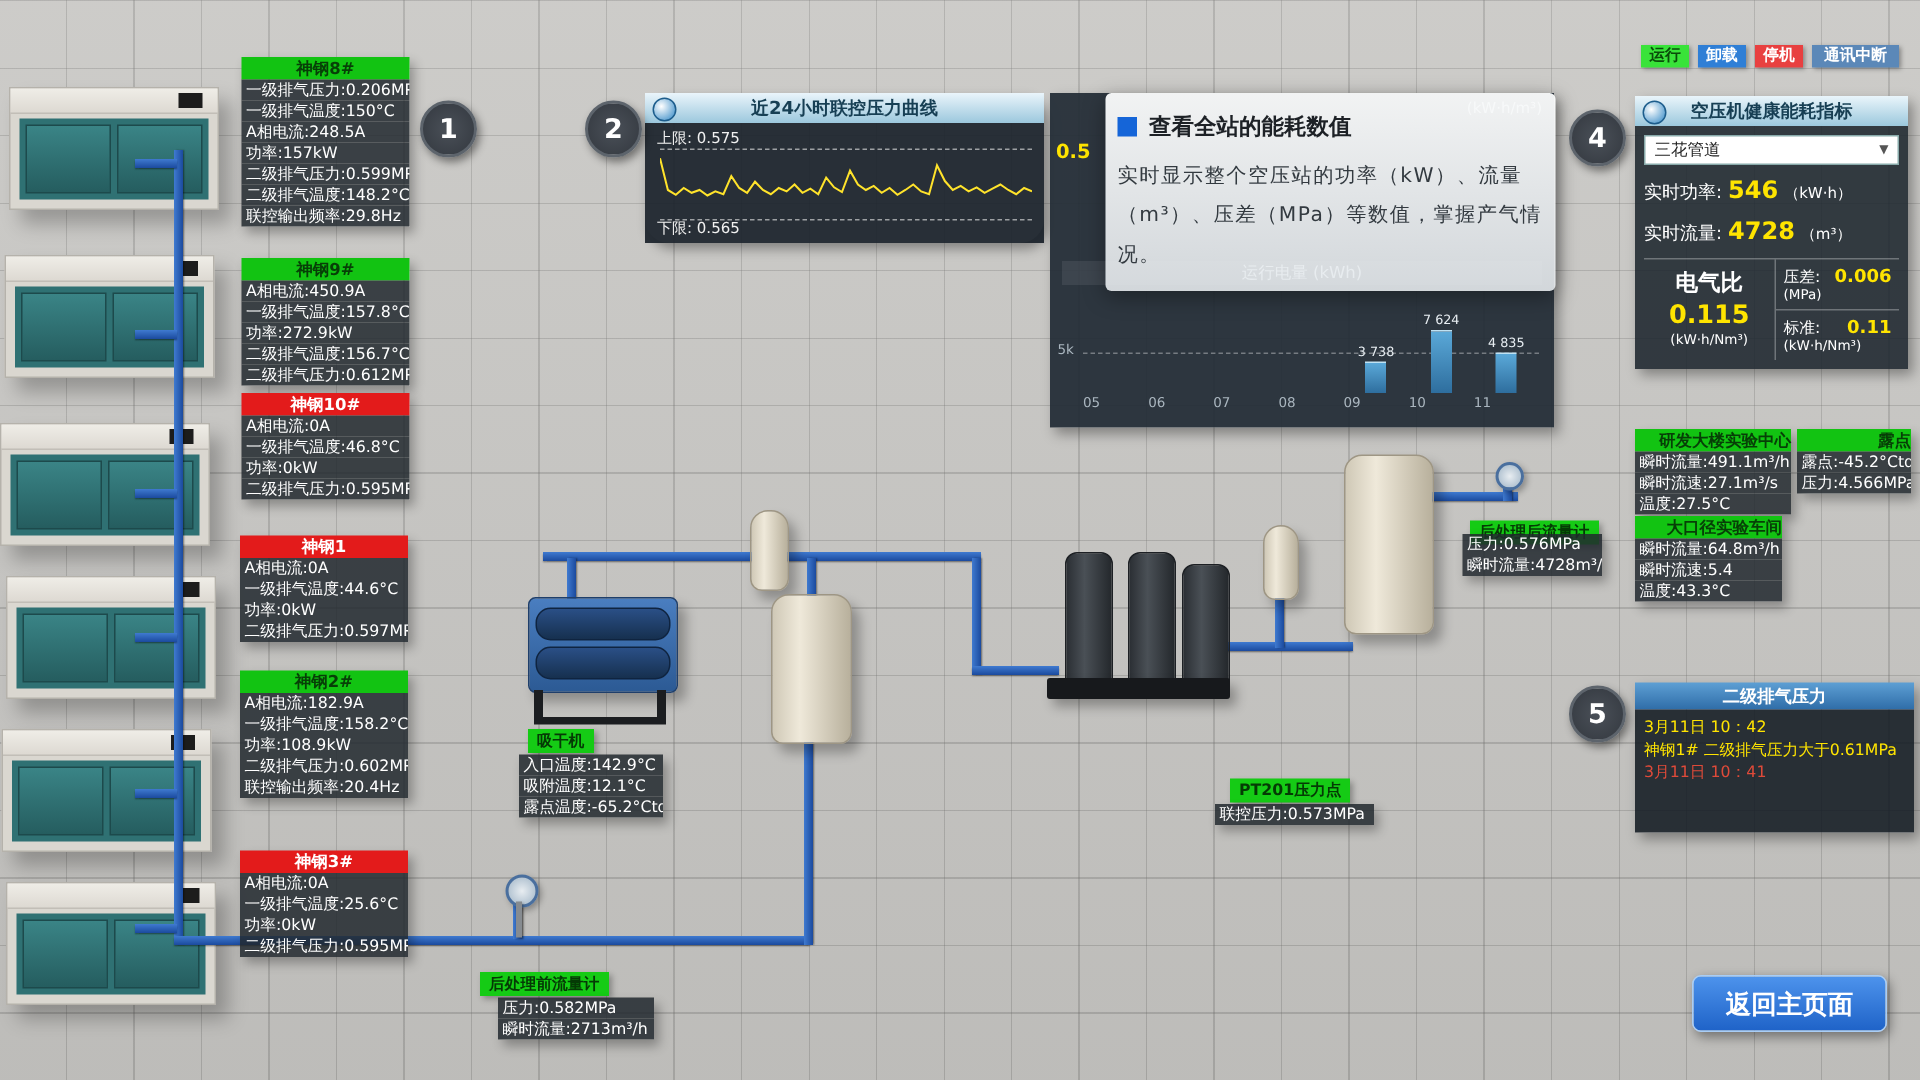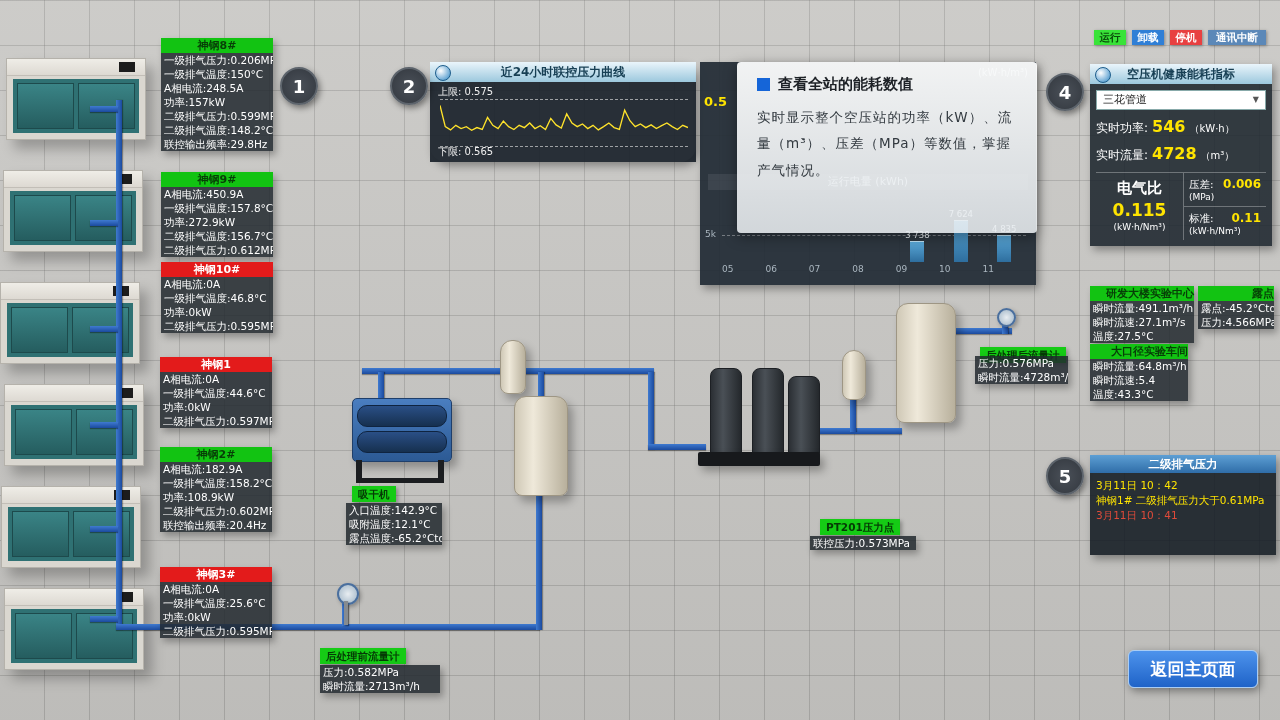--- a/index.html
+++ b/index.html
@@ -72,23 +72,23 @@
   #bars{position:absolute;left:22px;right:10px;top:136px;height:64px;display:flex;align-items:flex-end;}
   .bar-slot{flex:1;display:flex;flex-direction:column;align-items:center;justify-content:flex-end;height:100%;}
   .bar-val{color:#e8eef2;font-size:8.5px;white-space:nowrap;margin-bottom:1px;}
   .bar{width:14px;background:linear-gradient(#5aa8d8,#2e6e9e);border-top:1px solid #bfe2f4;}
   .gridline{position:absolute;left:22px;right:10px;top:173px;border-top:1px dashed rgba(255,255,255,0.35);}
   .yaxis-lab{position:absolute;left:5px;top:167px;color:#aab6bf;font-size:9px;}
   #xlabels{position:absolute;left:22px;right:10px;top:202px;display:flex;}
   .xlab{flex:1;text-align:left;color:#aab6bf;font-size:9px;}
 
   
-  #tooltip{position:absolute;left:737px;top:62px;width:300px;height:171px;z-index:6;border-radius:4px;
+  #tooltip{position:absolute;left:737px;top:62px;width:300px;height:132px;z-index:6;border-radius:4px;
     background:linear-gradient(rgba(252,253,253,0.95),rgba(233,237,240,0.88));
-    box-shadow:0 4px 14px rgba(0,0,0,0.35);padding:13px 20px;box-sizing:border-box;}
+    box-shadow:0 4px 14px rgba(0,0,0,0.35);padding:13px 8px;box-sizing:border-box;}
   .tt-title{display:flex;align-items:center;gap:8px;font-size:15px;font-weight:bold;color:#1d2126;}
   .tt-sq{width:13px;height:13px;background:#1565d8;}
   .tt-body{margin-top:10px;font-size:13.5px;color:#333a40;line-height:1.95;letter-spacing:1px;}
 
   
   .leg-btn{position:absolute;top:30px;height:15px;line-height:15px;font-size:10.5px;font-weight:bold;
     text-align:center;padding:0 4px;box-shadow:1px 1px 3px rgba(0,0,0,0.35);cursor:pointer;z-index:20;}
 
   
   #energyPanel{position:absolute;left:1090px;top:64px;width:182px;z-index:7;box-shadow:3px 4px 8px rgba(0,0,0,0.35);}
@@ -427,21 +427,21 @@
   </div>
 
   <div class="gtag" style="left:352px;top:486px">吸干机</div>
   <div class="dpanel" style="left:346px;top:503px;width:96px">
     <div class="drow">入口温度:142.9°C</div>
     <div class="drow">吸附温度:12.1°C</div>
     <div class="drow">露点温度:-65.2°Ctd</div>
   </div>
 
   <div class="gtag" style="left:320px;top:648px">后处理前流量计</div>
-  <div class="dpanel" style="left:320px;top:665px;width:120px">
+  <div class="dpanel" style="left:332px;top:665px;width:104px">
     <div class="drow">压力:0.582MPa</div>
     <div class="drow">瞬时流量:2713m³/h</div>
   </div>
 
   <div class="gtag" style="left:980px;top:347px">后处理后流量计</div>
   <div class="dpanel" style="left:975px;top:356px;width:93px">
     <div class="drow">压力:0.576MPa</div>
     <div class="drow">瞬时流量:4728m³/h</div>
   </div>
 

